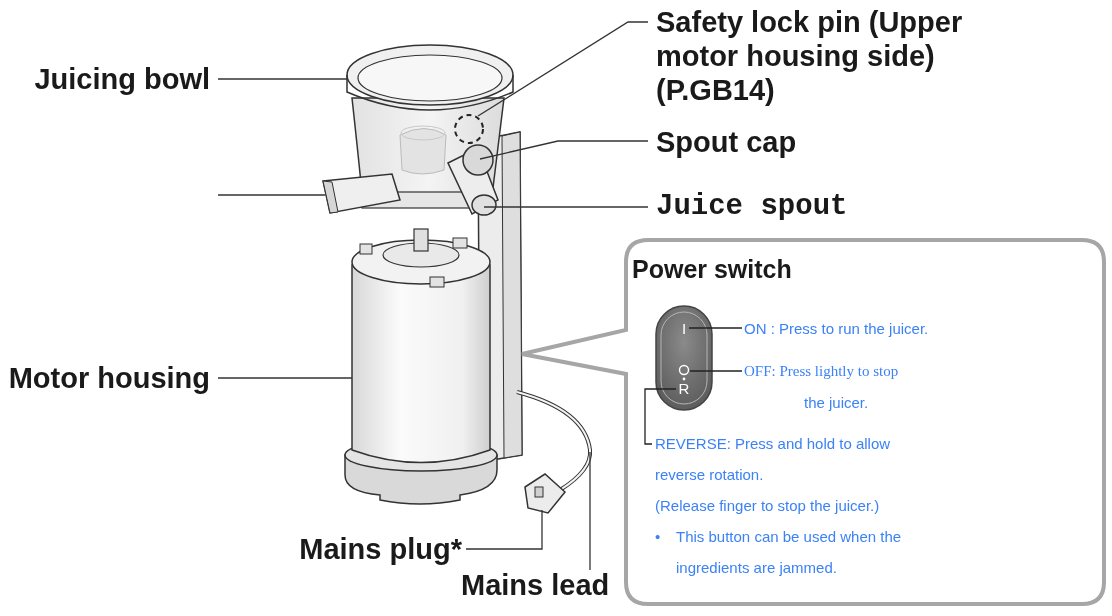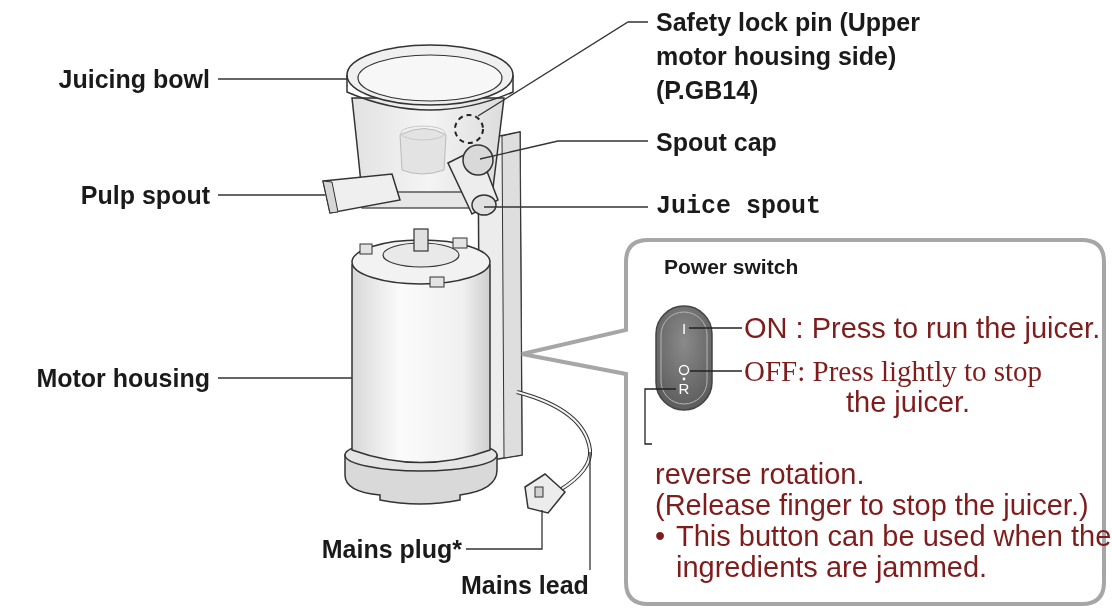--- a/index.html
+++ b/index.html
@@ -1,22 +1,22 @@
 <!DOCTYPE html>
 <html><head>
 <meta charset="utf-8">
 <style>
   html, body { margin: 0; padding: 0; background: #ffffff; }
   body { width: 1112px; height: 616px; position: relative; overflow: hidden;
          font-family: "Liberation Sans", sans-serif; color: #1a1a1a; }
   #stage { position: absolute; left: 0; top: 0; width: 1112px; height: 616px; }
-  .lbl { position: absolute; font-size: 25px; font-weight: bold; white-space: nowrap; line-height: 32px; }
+  .lbl { position: absolute; font-size: 29px; font-weight: bold; white-space: nowrap; line-height: 32px; }
   .lbl.r { text-align: left; }
-  .box-title { position: absolute; left: 664px; top: 255px; font-size: 21px; font-weight: bold; }
-  .box-text { position: absolute; font-size: 29px; line-height: 31px; white-space: nowrap; color: #7f1d1d; }
+  .box-title { position: absolute; left: 632px; top: 255px; font-size: 25px; font-weight: bold; }
+  .box-text { position: absolute; font-size: 15px; line-height: 31px; white-space: nowrap; color: #3b82f6; }
   svg text { font-family: "Liberation Sans", sans-serif; }
 </style>
 </head>
 <body>
 
 <div id="stage">
   <svg width="1112" height="616" viewBox="0 0 1112 616" style="position:absolute;left:0;top:0">
     <defs>
       <linearGradient id="cyl" x1="0" x2="1" y1="0" y2="0">
         <stop offset="0" stop-color="#d8d8d8"></stop>
@@ -107,33 +107,33 @@
     <text x="684" y="394" font-size="15" fill="#ffffff" text-anchor="middle">R</text>
 
     <g fill="none" stroke="#222" stroke-width="1.3">
       <line x1="689" y1="328" x2="742" y2="328"></line>
       <line x1="690" y1="371" x2="742" y2="371"></line>
       <polyline points="676,389 645,389 645,444 652,444"></polyline>
     </g>
   </svg>
 
   <div class="lbl r" style="right:902px; top:63px;">Juicing bowl</div>
-  <div class="lbl r" style="right:902px; top:179px;">Pulp spout</div>
   <div class="lbl r" style="right:902px; top:362px;">Motor housing</div>
   <div class="lbl r" style="right:650px; top:533px;">Mains plug*</div>
   <div class="lbl" style="left:461px; top:569px;">Mains lead</div>
 
   <div class="lbl" style="left:656px; top:6px;">Safety lock pin (Upper</div>
   <div class="lbl" style="left:656px; top:40px;">motor housing side)</div>
   <div class="lbl" style="left:656px; top:74px;">(P.GB14)</div>
   <div class="lbl" style="left:656px; top:126px;">Spout cap</div>
   <div class="lbl" style="left:656px; top:191px;font-family:Liberation Mono, monospace;">Juice spout</div>
 
   <div class="box-title">Power switch</div>
   <div class="box-text" style="left:744px; top:313px;">ON : Press to run the juicer.</div>
   <div class="box-text" style="left:744px; top:356px;font-family:Liberation Serif, serif;">OFF: Press lightly to stop</div>
-  <div class="box-text" style="left:804px; top:387px;margin-left:42px;">the juicer.</div>
+  <div class="box-text" style="left:804px; top:387px;">the juicer.</div>
+  <div class="box-text" style="left:655px; top:428px;">REVERSE: Press and hold to allow</div>
   <div class="box-text" style="left:655px; top:490px;">(Release finger to stop the juicer.)</div>
   <div class="box-text" style="left:655px; top:459px;">reverse rotation.</div>
   <div class="box-text" style="left:655px; top:521px;">•</div>
   <div class="box-text" style="left:676px; top:521px;">This button can be used when the</div>
   <div class="box-text" style="left:676px; top:552px;">ingredients are jammed.</div>
 </div>
 
 </body></html>

